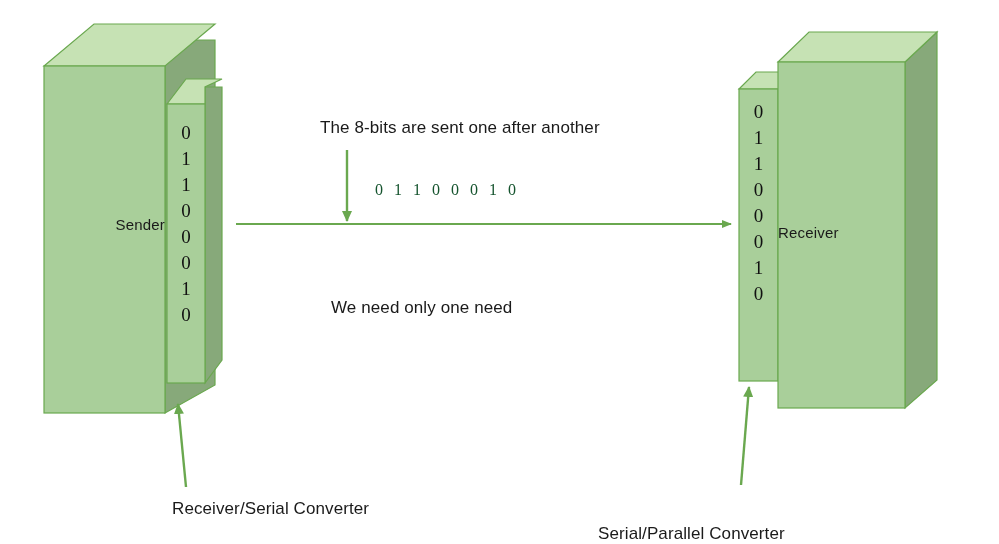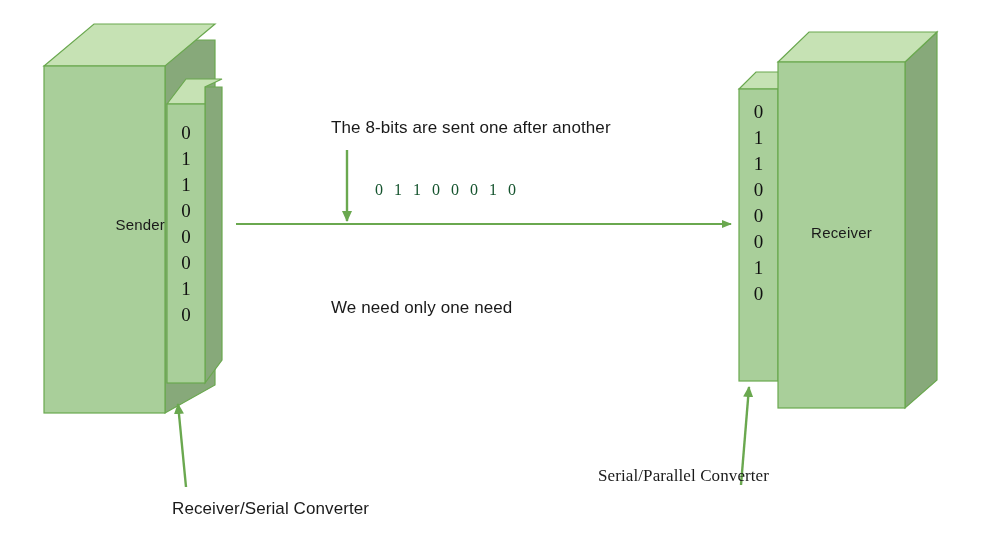--- a/index.html
+++ b/index.html
@@ -108,21 +108,21 @@
 
     <line x1="347" y1="150" x2="347" y2="221" stroke="#6aa84f" stroke-width="2.4" marker-end="url(#arrowGreenSm)"></line>
 
     <line x1="186" y1="487" x2="178" y2="404" stroke="#6aa84f" stroke-width="2.4" marker-end="url(#arrowGreenSm)"></line>
 
     <line x1="741" y1="485" x2="749" y2="387" stroke="#6aa84f" stroke-width="2.4" marker-end="url(#arrowGreenSm)"></line>
   </svg>
 
   <div class="lbl lbl-box" style="left:44px; top:224px; width:121px; text-align:right; transform:translateY(-50%);">Sender</div>
 
-  <div class="lbl lbl-box" style="left:778px; top:232px; width:127px; text-align:center; transform:translateY(-50%);">Receiver</div>
+  <div class="lbl lbl-box" style="left:778px; top:232px; width:127px; text-align:left; transform:translateY(-50%);">Receiver</div>
 
   <div class="bitcol" style="left:167px; top:120px; width:38px;">
     <span>0</span>
     <span>1</span>
     <span>1</span>
     <span>0</span>
     <span>0</span>
     <span>0</span>
     <span>1</span>
     <span>0</span>
@@ -132,23 +132,23 @@
     <span>0</span>
     <span>1</span>
     <span>1</span>
     <span>0</span>
     <span>0</span>
     <span>0</span>
     <span>1</span>
     <span>0</span>
   </div>
 
-  <div class="lbl lbl-note" style="left:331px; top:128px; transform:translateY(-50%);text-align:center;">The 8-bits are sent one after another</div>
+  <div class="lbl lbl-note" style="left:320px; top:128px; transform:translateY(-50%);text-align:center;">The 8-bits are sent one after another</div>
 
   <div class="serialbits" style="left:375px; top:190px; transform:translateY(-50%);">0  1  1  0  0  0  1  0</div>
 
   <div class="lbl lbl-note" style="left:331px; top:308px; transform:translateY(-50%);">We need only one need</div>
 
   <div class="lbl lbl-conv" style="left:172px; top:509px; transform:translateY(-50%);">Receiver/Serial Converter</div>
 
-  <div class="lbl lbl-conv" style="left:598px; top:476px; transform:translateY(-50%);font-family:Liberation Serif, serif;">Serial/Parallel Converter</div>
+  <div class="lbl lbl-conv" style="left:598px; top:534px; transform:translateY(-50%);">Serial/Parallel Converter</div>
 
 </div>
 
 </body></html>

